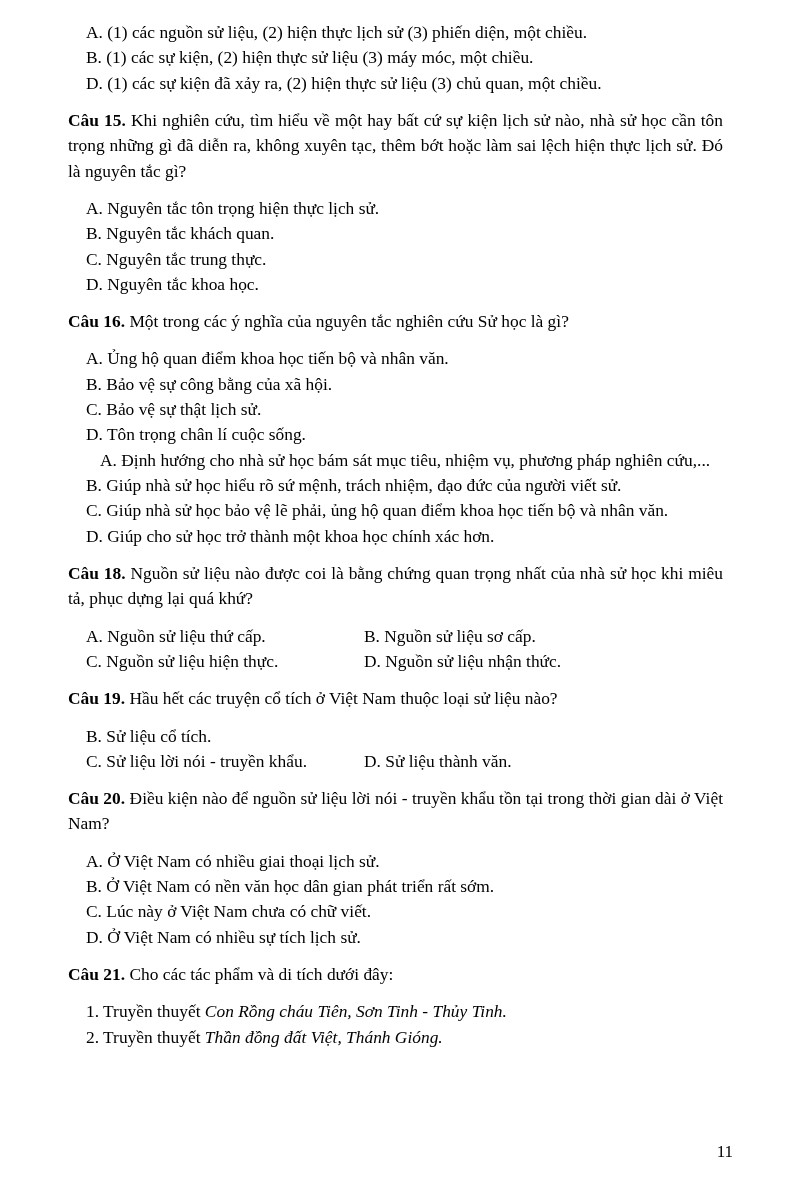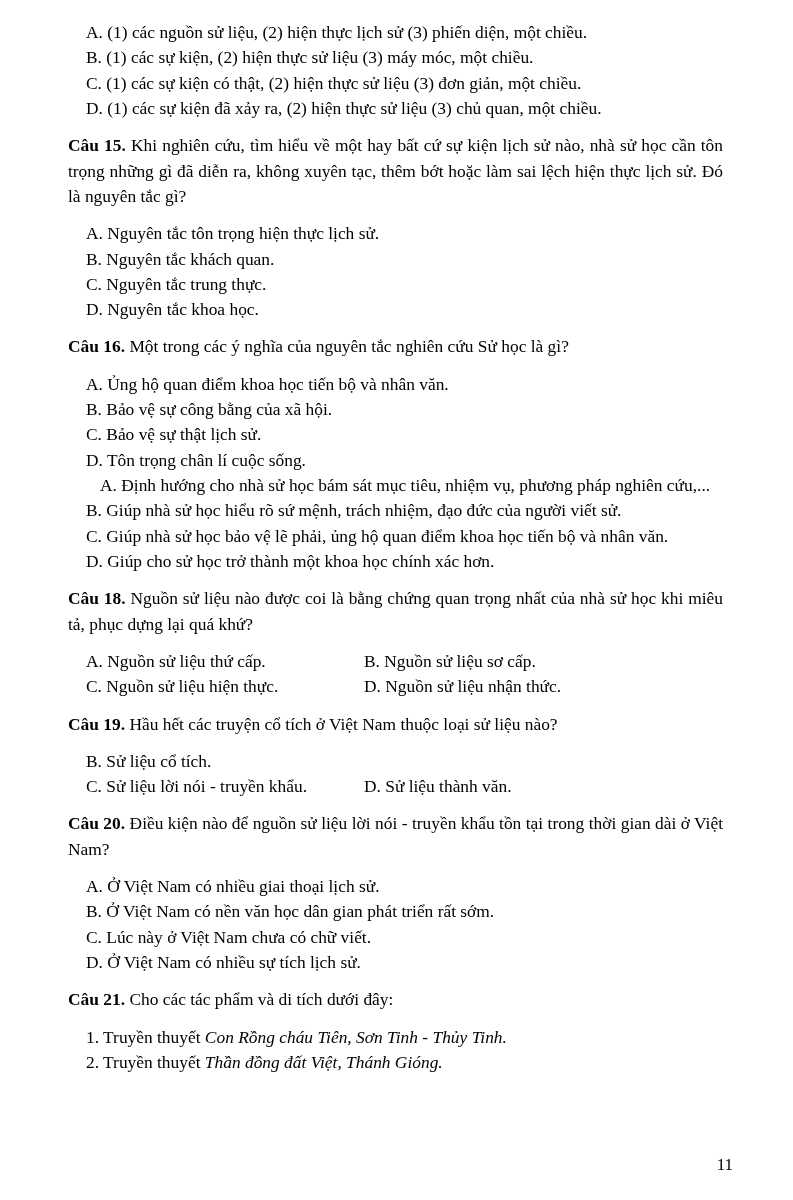--- a/index.html
+++ b/index.html
@@ -48,37 +48,36 @@
   }
   .two-col > .c1 { width: 278px; flex: 0 0 278px; }
   .two-col > .c2 { flex: 1 1 auto; }
   .jus-wide {
     text-align: justify;
     text-justify: inter-word;
   }
   .pagenum {
     position: absolute;
     right: 60px;
-    bottom: 25px;
+    bottom: 38px;
     font-size: 17px;
   }
   .opt-just-2 {
     padding-left: 44px;
     text-align: justify;
   }
 </style>
 </head>
 <body>
 
 <div class="page">
   <div class="content">
 
     <div class="opt">A. (1) các nguồn sử liệu, (2) hiện thực lịch sử (3) phiến diện, một chiều.</div>
     <div class="opt">B. (1) các sự kiện, (2) hiện thực sử liệu (3) máy móc, một chiều.</div>
-    <div class="opt">C. (1) các sự kiện có thật, (2) hiện thực sử liệu (3) đơn giản, một chiều.</div>
     <div class="opt">D. (1) các sự kiện đã xảy ra, (2) hiện thực sử liệu (3) chủ quan, một chiều.</div>
 
     <div class="q jus-wide"><span class="lbl">Câu 15.</span> <span>Khi nghiên cứu, tìm hiểu về một hay bất cứ sự kiện lịch sử nào, nhà sử học cần tôn trọng những gì đã diễn ra, không xuyên tạc, thêm bớt hoặc làm sai lệch hiện thực lịch sử. Đó là nguyên tắc gì?</span></div>
     <div class="opt">A. Nguyên tắc tôn trọng hiện thực lịch sử.</div>
     <div class="opt">B. Nguyên tắc khách quan.</div>
     <div class="opt">C. Nguyên tắc trung thực.</div>
     <div class="opt">D. Nguyên tắc khoa học.</div>
 
     <div class="q"><span class="lbl">Câu 16.</span> <span>Một trong các ý nghĩa của nguyên tắc nghiên cứu Sử học là gì?</span></div>
     <div class="opt">A. Ủng hộ quan điểm khoa học tiến bộ và nhân văn.</div>

